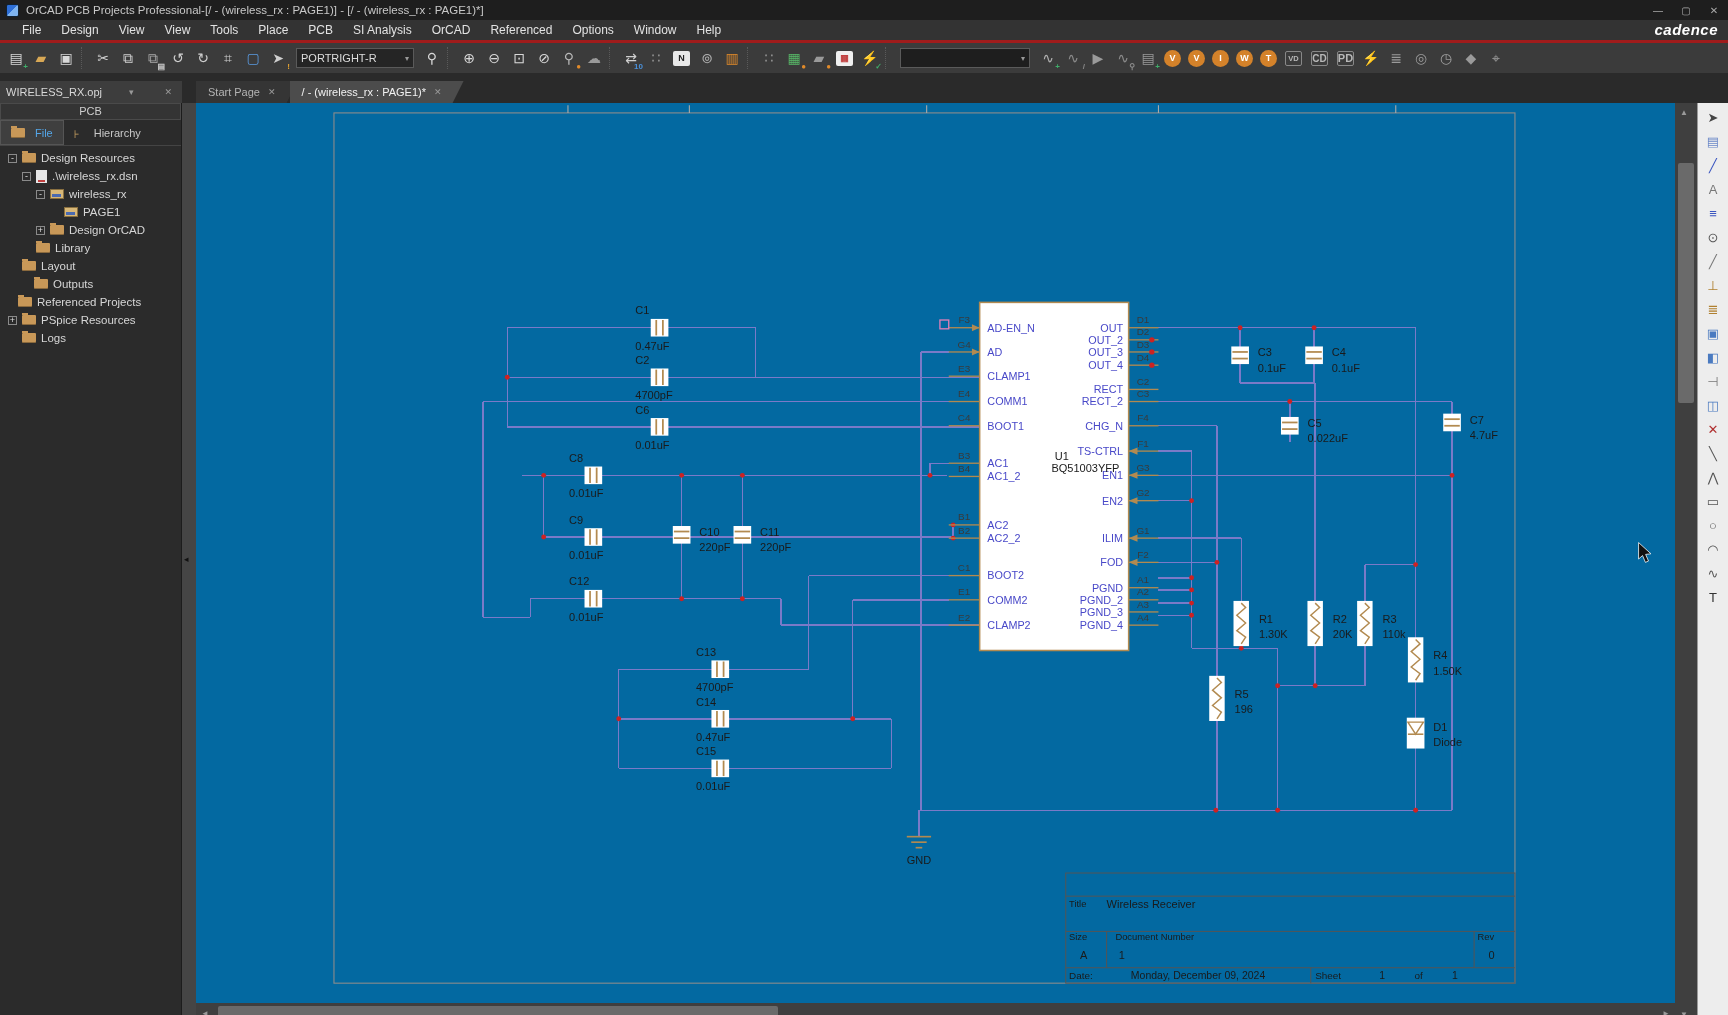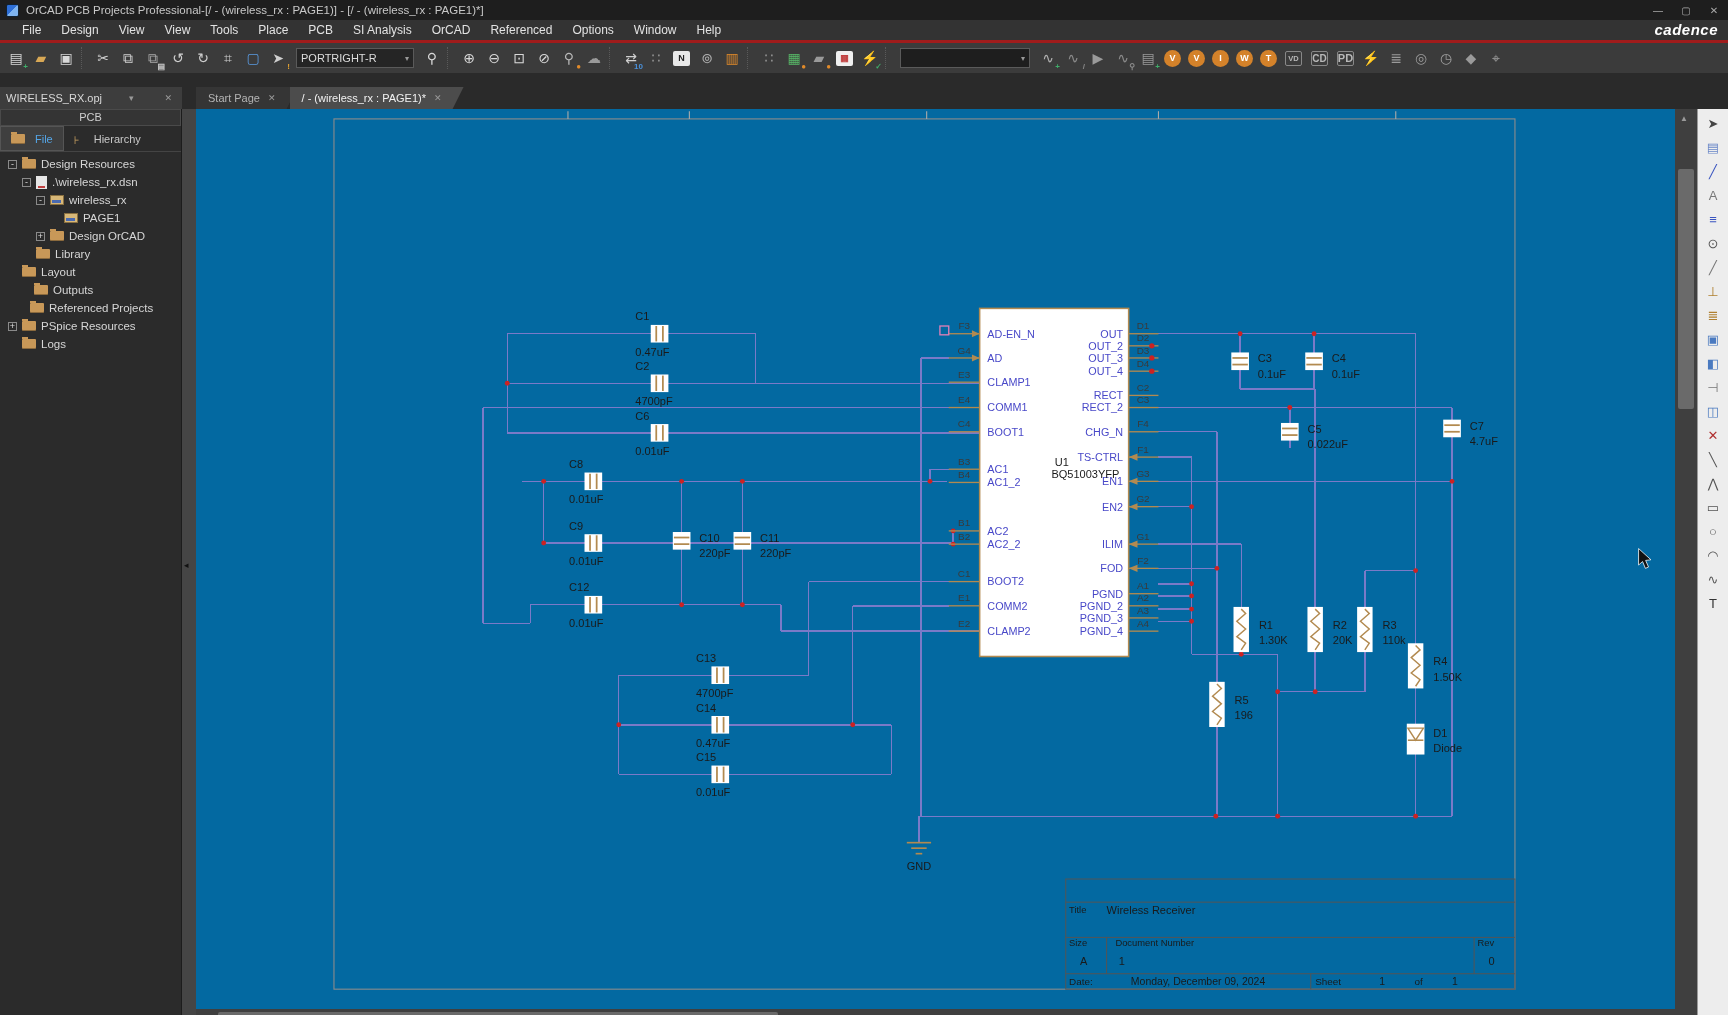--- a/index.html
+++ b/index.html
@@ -21,21 +21,21 @@
     font-size:14px; position:relative; border-radius:2px; flex:none; }
   .tb .badge { position:absolute; right:0px; bottom:-1px; font-size:8px; font-weight:bold; }
   .tbsep { width:7px; height:22px; flex:none; border-left:1px dotted #5a5a5a; margin:0 2px; }
   .tile { width:17px; height:15px; margin:0 4px; display:flex; align-items:center; justify-content:center;
     font-size:9px; font-weight:bold; border-radius:2px; flex:none; }
   .probe { width:17px; height:17px; border-radius:50%; background:#d4822a; color:#fff;
     display:flex; align-items:center; justify-content:center; font-size:9px; font-weight:bold; margin:0 3px; flex:none; }
   .combo { height:20px; background:#252525; border:1px solid #5a5a5a; color:#ddd; font-size:11px;
     display:flex; align-items:center; padding:0 4px; margin:0 5px; flex:none; }
   .combo .arr { margin-left:auto; font-size:8px; color:#999; padding-left:6px; }
-  .tabrow { height:36px; background:#2a2a2a; display:flex; align-items:flex-end; }
+  .tabrow { height:30px; background:#2a2a2a; display:flex; align-items:flex-end; }
   .projtab { width:182px; height:22px; background:#3d3d3d; color:#d8d8d8; font-size:11px;
     display:flex; align-items:center; padding:0 6px; flex:none; }
   .projtab .ctl { margin-left:auto; color:#999; font-size:9px; padding:0 4px; }
   .doctabs { display:flex; margin-left:14px; height:22px; }
   .dtab { height:22px; padding:0 22px 0 12px; display:flex; align-items:center; font-size:11px;
     color:#b4b4b4; background:#353535; clip-path:polygon(0 0,100% 0,calc(100% - 11px) 100%,0 100%);
     margin-right:-8px; }
   .dtab.active { background:#4c4c4c; color:#f2f2f2; z-index:2; }
   .dtab .x { font-size:9px; margin-left:8px; color:#999; }
   .main { display:flex; height:920px; }
@@ -236,21 +236,21 @@
         <div class="trow" style="padding-left: 8px;">
           <span class="noexp"></span>
           <span class="ti ti-folder"></span>
           <span>Layout</span>
         </div>
         <div class="trow" style="padding-left: 20px;">
           <span class="noexp"></span>
           <span class="ti ti-folder"></span>
           <span>Outputs</span>
         </div>
-        <div class="trow" style="padding-left: 16px;">
+        <div class="trow" style="padding-left: 4px;">
           <span class="noexp"></span>
           <span class="ti ti-folder"></span>
           <span>Referenced Projects</span>
         </div>
         <div class="trow" style="padding-left: 8px;">
           <span class="exp">+</span>
           <span class="ti ti-folder"></span>
           <span>PSpice Resources</span>
         </div>
         <div class="trow" style="padding-left: 8px;">

